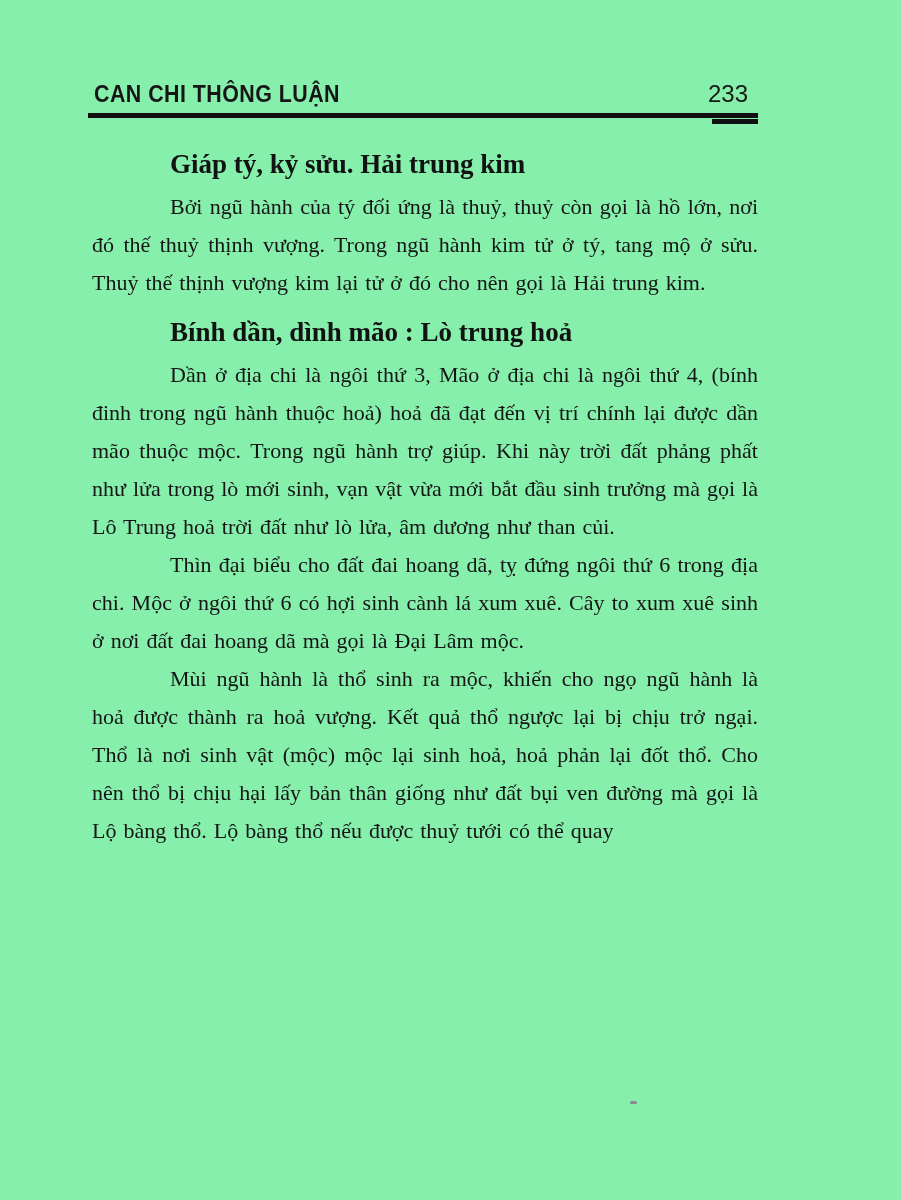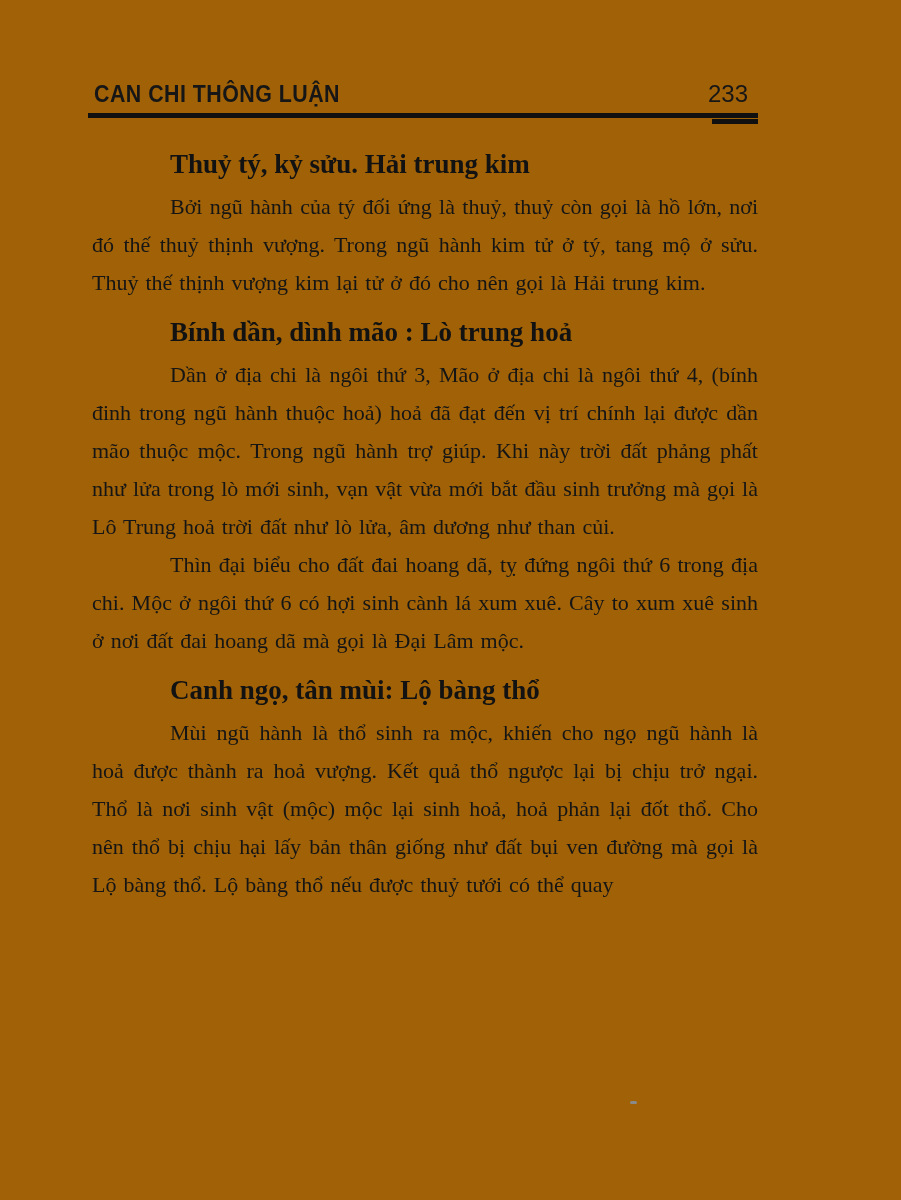--- a/index.html
+++ b/index.html
@@ -4,21 +4,21 @@
 <style>
   html, body {
     margin: 0;
     padding: 0;
     background: #ffffff;
   }
   .page {
     position: relative;
     width: 901px;
     height: 1200px;
-    background: #a16207;
+    background: #86efac;
     font-family: "Liberation Serif", serif;
     color: #141414;
     overflow: hidden;
   }
   .running-header {
     position: absolute;
     top: 80px;
     left: 94px;
     width: 654px;
     display: flex;
@@ -98,35 +98,34 @@
     <span class="header-title">CAN CHI THÔNG LUẬN</span>
     <span class="page-number">233</span>
   </header>
 
   <div class="header-rule"></div>
   <div class="header-rule-accent"></div>
 
   <main class="content">
 
     <section>
-      <h2 class="section-heading">Thuỷ tý, kỷ sửu. Hải trung kim</h2>
+      <h2 class="section-heading">Giáp tý, kỷ sửu. Hải trung kim</h2>
       <p class="para">Bởi ngũ hành của tý đối ứng là thuỷ, thuỷ còn gọi là hồ lớn, nơi đó thế thuỷ thịnh vượng. Trong ngũ hành kim tử ở tý, tang mộ ở sửu. Thuỷ thế thịnh vượng kim lại tử ở đó cho nên gọi là Hải trung kim.</p>
     </section>
 
     <section>
       <h2 class="section-heading">Bính dần, dình mão : Lò trung hoả</h2>
       <p class="para">Dần ở địa chi là ngôi thứ 3, Mão ở địa chi là ngôi thứ 4, (bính đinh trong ngũ hành thuộc hoả) hoả đã đạt đến vị trí chính lại được dần mão thuộc mộc. Trong ngũ hành trợ giúp. Khi này trời đất phảng phất như lửa trong lò mới sinh, vạn vật vừa mới bắt đầu sinh trưởng mà gọi là Lô Trung hoả trời đất như lò lửa, âm dương như than củi.</p>
     </section>
 
     <section>
       <p class="para">Thìn đại biểu cho đất đai hoang dã, tỵ đứng ngôi thứ 6 trong địa chi. Mộc ở ngôi thứ 6 có hợi sinh cành lá xum xuê. Cây to xum xuê sinh ở nơi đất đai hoang dã mà gọi là Đại Lâm mộc.</p>
     </section>
 
     <section>
-      <h2 class="section-heading">Canh ngọ, tân mùi: Lộ bàng thổ</h2>
       <p class="para">Mùi ngũ hành là thổ sinh ra mộc, khiến cho ngọ ngũ hành là hoả được thành ra hoả vượng. Kết quả thổ ngược lại bị chịu trở ngại. Thổ là nơi sinh vật (mộc) mộc lại sinh hoả, hoả phản lại đốt thổ. Cho nên thổ bị chịu hại lấy bản thân giống như đất bụi ven đường mà gọi là Lộ bàng thổ. Lộ bàng thổ nếu được thuỷ tưới có thể quay</p>
     </section>
 
   </main>
 
   <div class="scan-speck"></div>
 
 </div>
 
 </body></html>

